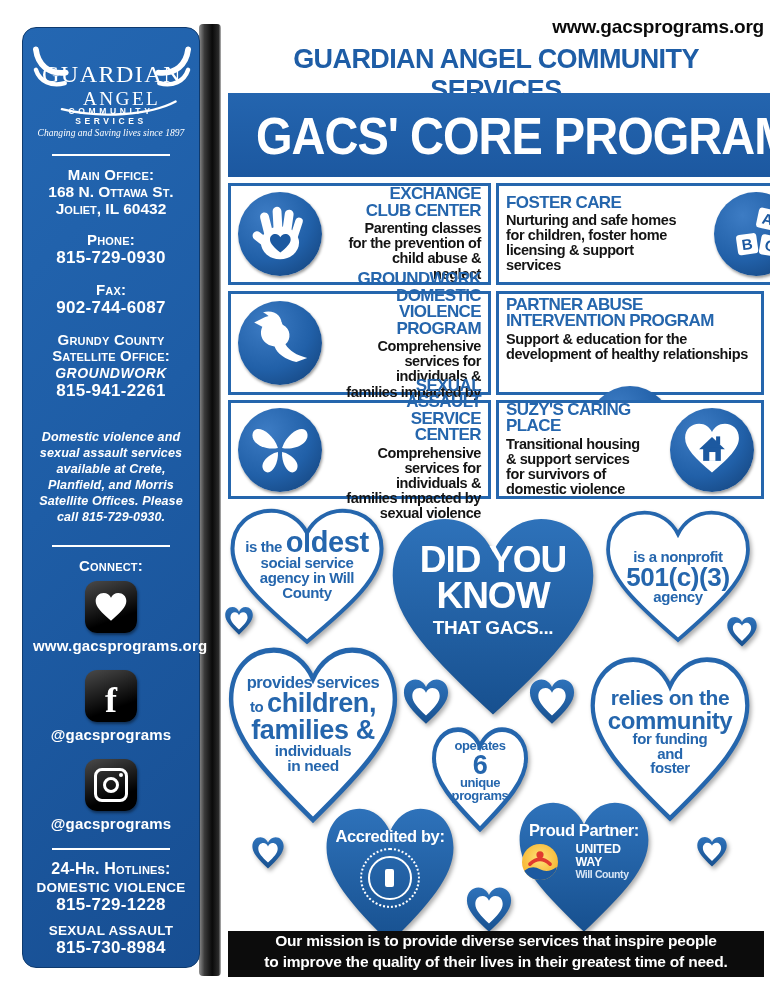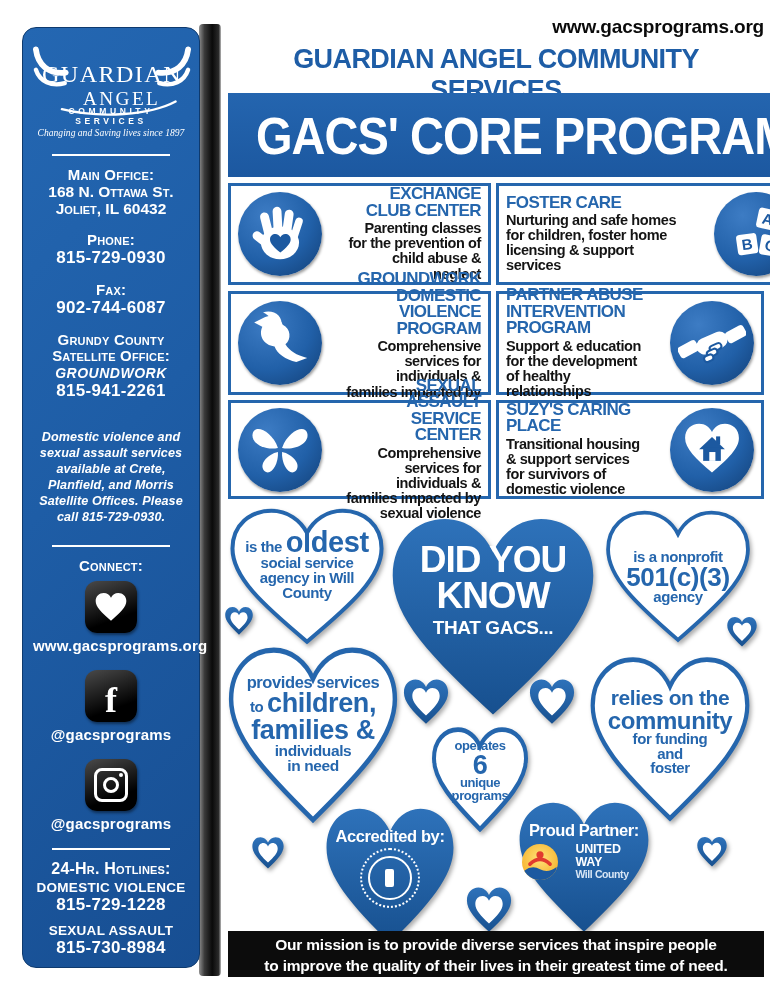--- a/index.html
+++ b/index.html
@@ -61,21 +61,21 @@
     display:flex;align-items:center;justify-content:center;}
   .seal-pill{width:9px;height:18px;background:#fff;border-radius:2px;}
   .uw-row{display:flex;align-items:center;justify-content:center;gap:17px;margin-top:5px;}
   .uw-logo{width:36px;height:36px;border-radius:50%;flex:0 0 auto;
     background:radial-gradient(circle at 50% 40%,#ffe27a,#f7b733 70%);position:relative;overflow:hidden;}
   .uw-name{font-size:12.5px;font-weight:bold;color:#fff;letter-spacing:-.2px;text-align:left;line-height:1;}
   .uw-region{font-size:10.5px;color:#d9e6f5;text-align:left;line-height:1.2;}
   
   #mission{position:absolute;left:228px;top:931px;width:536px;height:46px;background:#0c0c0c;
     color:#fff;text-align:center;font-size:15.5px;font-weight:600;line-height:1.35;
-    display:flex;flex-direction:column;justify-content:flex-end;letter-spacing:-.2px;}
+    display:flex;flex-direction:column;justify-content:flex-start;letter-spacing:-.2px;}
 </style>
 </head>
 <body>
 
 <svg style="position:absolute;width:0;height:0" aria-hidden="true">
   <defs>
     <path id="heartPath" d="M50 86 C22 62 4 45 4 27 C4 12 15 3 28 3 C38 3 46 9 50 17 C54 9 62 3 72 3 C85 3 96 12 96 27 C96 45 78 62 50 86 Z"></path>
     <linearGradient id="hg" x1="0" y1="0" x2="0" y2="1">
       <stop offset="0" stop-color="#2e72ba"></stop>
         <stop offset="1" stop-color="#17508f"></stop>
@@ -213,21 +213,21 @@
           <path d="M48 25 C45 10 60 0 75 5 C66 9 59 16 57 25 Z" fill="#fff"></path>
         </g>
       </svg>
     </div>
     <div class="txt t-right">
       <div class="p-title">GROUNDWORK DOMESTIC VIOLENCE PROGRAM</div>
       <div class="p-desc">Comprehensive services for individuals &amp; families impacted by domestic violence</div>
     </div>
   </div>
 
-  <div class="prog" style="left:496px;top:291px;width:268px;height:104px;">
+  <div class="prog" style="left:496px;top:291px;width:268px;height:104px;flex-direction:column;">
     <div class="txt t-left">
       <div class="p-title">PARTNER ABUSE INTERVENTION PROGRAM</div>
       <div class="p-desc">Support &amp; education for the development of healthy relationships</div>
     </div>
     <div class="icon-circle">
       <svg viewBox="0 0 100 100" width="68" height="68">
         <rect x="0" y="50" width="30" height="18" rx="5" fill="#fff" transform="rotate(-28 15 59)"></rect>
         <rect x="70" y="28" width="30" height="18" rx="5" fill="#fff" transform="rotate(-28 85 37)"></rect>
         <rect x="26" y="38" width="48" height="24" rx="12" fill="#fff" transform="rotate(-24 50 50)"></rect>
         <rect x="46" y="52" width="18" height="9" rx="4.5" fill="none" stroke="#1c59a0" stroke-width="3" transform="rotate(-24 55 56)"></rect>

